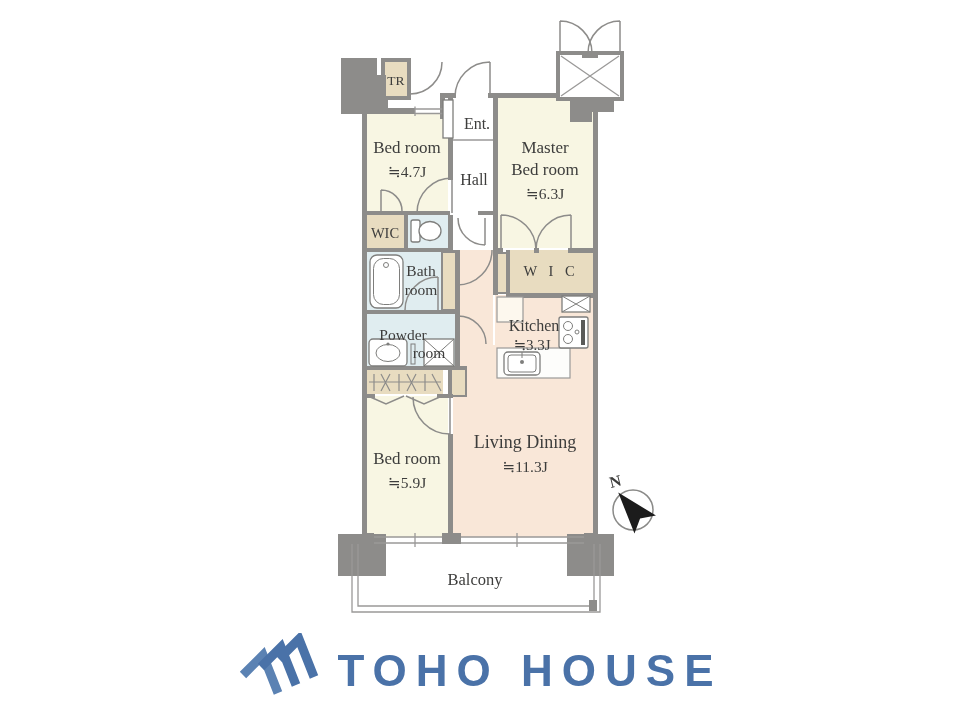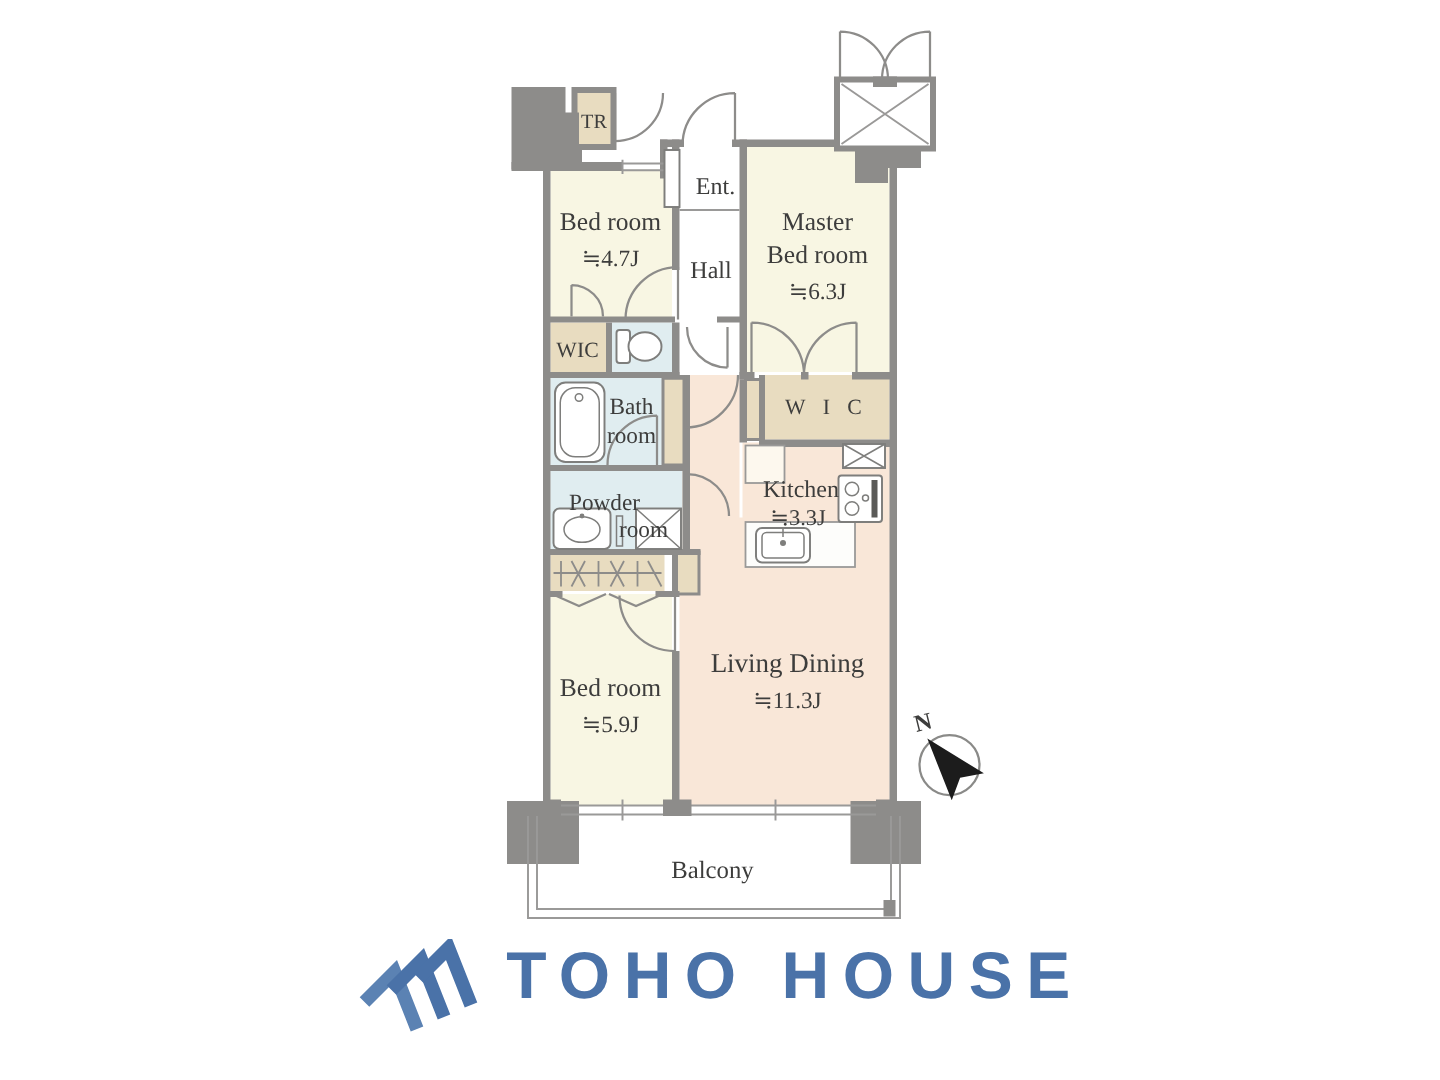--- a/index.html
+++ b/index.html
@@ -7,21 +7,21 @@
   svg{display:block;}
   
   .wall{fill:#8d8c8a;}
   .door{stroke:#8d8c8a;stroke-width:1.5;fill:none;}
   .thin{stroke:#9a9998;stroke-width:1.3;fill:none;}
   .fixture{fill:#ffffff;stroke:#7e7e7c;stroke-width:1.3;}
   .fixline{stroke:#7e7e7c;stroke-width:1;fill:none;}
   text.lbl{fill:#3d3d3c;font-family:"Liberation Serif","DejaVu Serif","DejaVu Sans",serif;}
   text.sz{fill:#3d3d3c;font-family:"Liberation Serif","DejaVu Serif","DejaVu Sans",serif;}
   .logo{position:absolute;left:0;top:626px;width:960px;height:90px;
-        display:flex;justify-content:center;gap:16px;}
+        display:flex;align-items:center;justify-content:center;gap:16px;}
   .logo-text{font-family:"Liberation Sans","DejaVu Sans",sans-serif;
              font-weight:bold;font-size:44px;letter-spacing:9px;color:#4a72a8;white-space:nowrap;}
 </style>
 </head>
 <body>
 
 <div class="stage">
 
   <svg width="960" height="720" viewBox="0 0 960 720">
 

